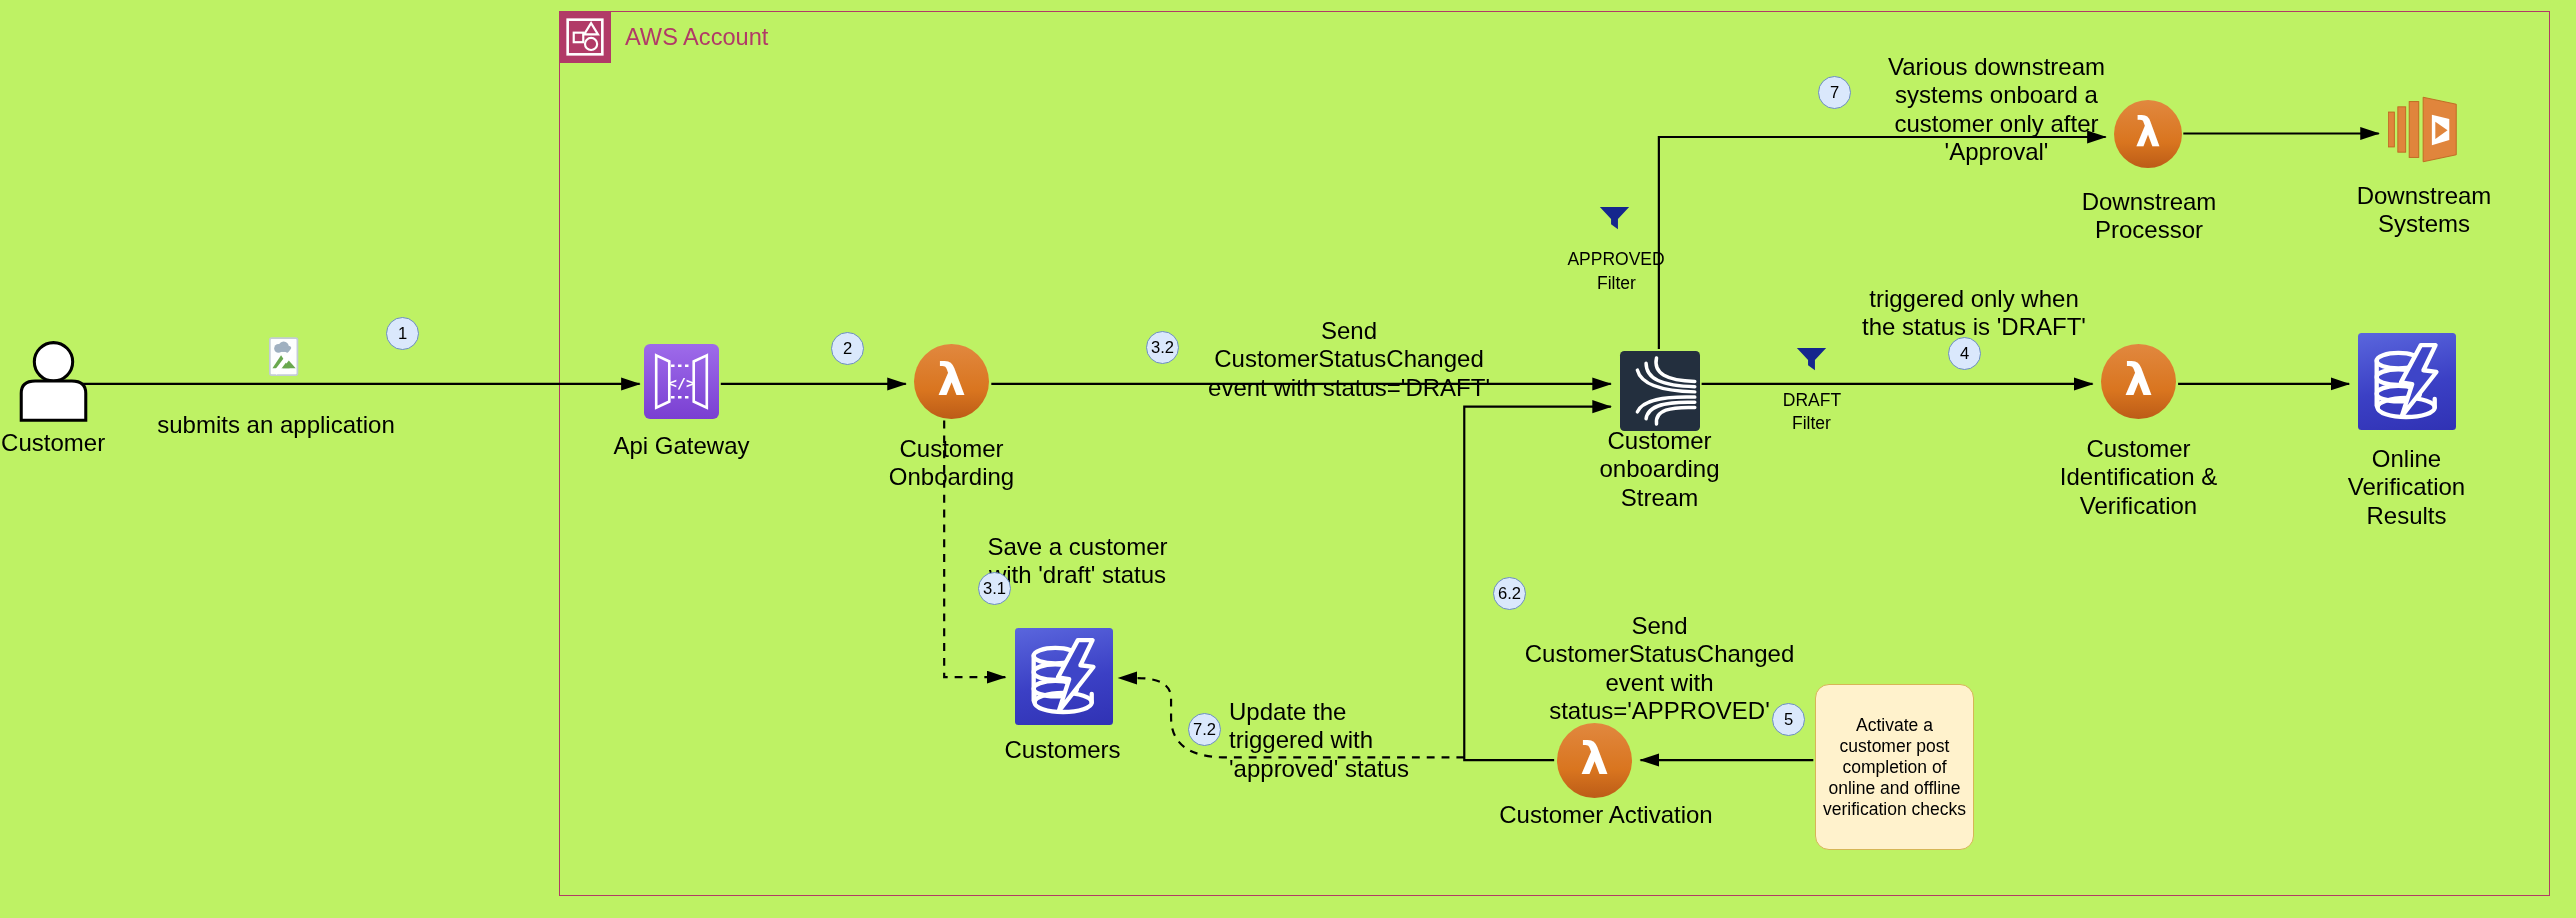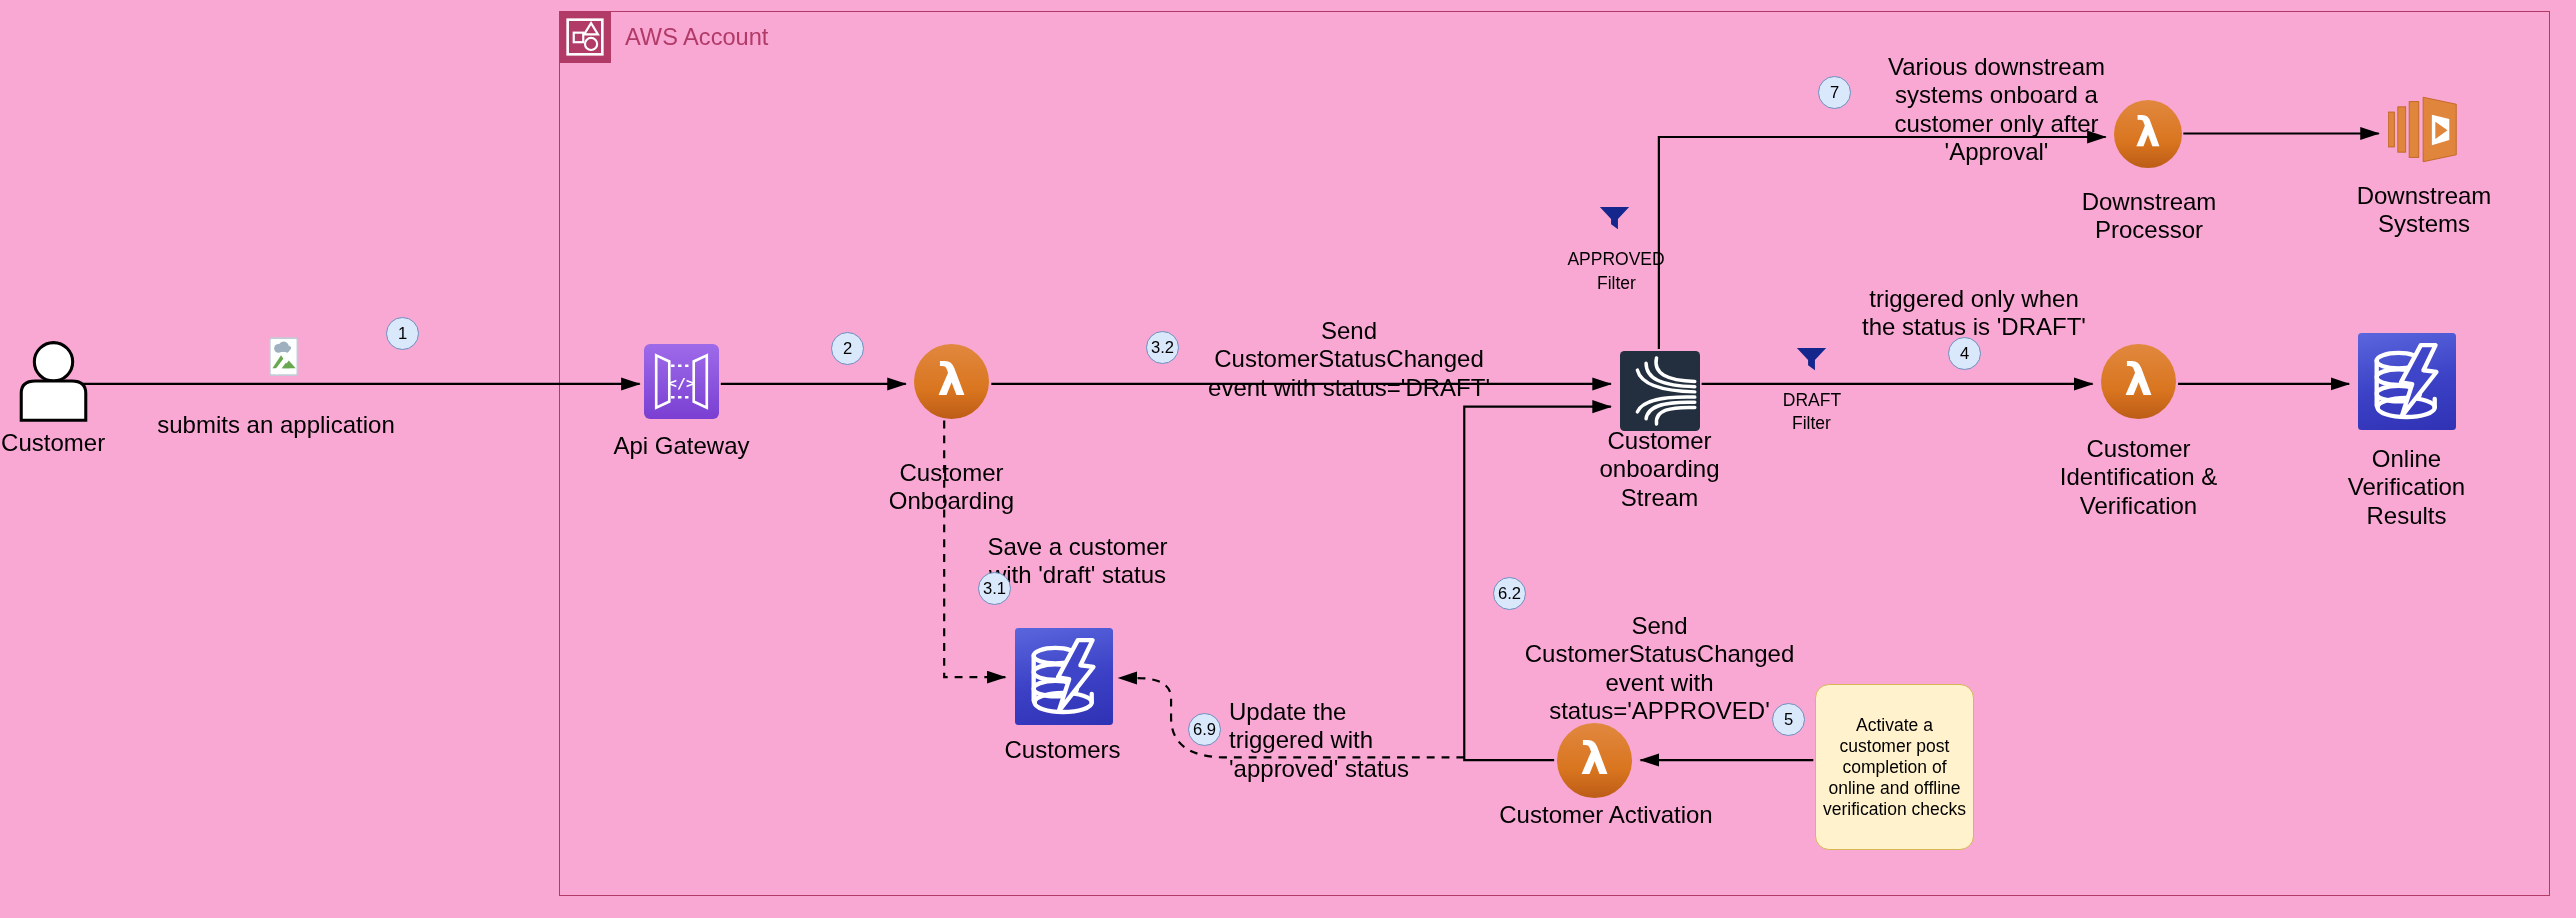--- a/index.html
+++ b/index.html
@@ -1,17 +1,17 @@
 <!DOCTYPE html>
 <html style="--accent: #B13A67; --stream: #232F3E; --lambda-orange: #D9751F; --db-blue: #3B40C5; --apigw-purple: #8A55DE; --funnel-navy: #15278D; --badge-fill: #DAE8FC; --badge-border: #6C8EBF; --note-fill: #FFF2CC; --note-border: #D6B656; --ds-orange: #E0853C;font-size:14px"><head>
 <meta charset="utf-8">
 <style>
   html,body{margin:0;padding:0;background:#fff;}
   body{font-family:"Liberation Sans",sans-serif;color:#000;}
-  #canvas{position:relative;width:2576px;height:918px;background:#f9a8d4;overflow:hidden;}
+  #canvas{position:relative;width:2576px;height:918px;background:#bef264;overflow:hidden;}
   .abs{position:absolute;}
   
   .acct-box{border:1.7px solid var(--accent,#B13A67);background:transparent;z-index:0;}
   .acct-icon{background:var(--accent,#B13A67);z-index:4;}
   .acct-label{color:var(--accent,#B13A67);font-size:23.6px;z-index:4;white-space:nowrap;}
   
   #wires{z-index:1;}
   
   .node{z-index:2;}
   .lambda{border-radius:50%;background:linear-gradient(180deg,#E1883F 0%,#D9751F 62%,#BC5C17 100%);
@@ -101,21 +101,21 @@
         <line x1="31" y1="61" x2="55" y2="61" stroke-dasharray="4 4"></line>
       </g>
       <text x="43" y="50" text-anchor="middle" fill="#fff" font-size="17" font-weight="bold" font-family="DejaVu Sans Mono, monospace">&lt;/&gt;</text>
     </svg>
   </div>
   <div class="abs lbl" style="left:594px;top:432px;width:175px;">Api Gateway</div>
 
   <div class="abs node lambda" style="left:914px;top:344px;width:75px;height:75px;">
     <span class="lam">λ</span>
   </div>
-  <div class="abs lbl" style="left:838px;top:435px;width:227px;margin-top:24px;">Customer Onboarding</div>
+  <div class="abs lbl" style="left:838px;top:435px;width:227px;">Customer Onboarding</div>
 
   <div class="abs node streambox" style="left:1620px;top:351px;width:80px;height:80px;">
     <svg width="80" height="80" viewBox="0 0 92 92">
       <g stroke="#fff" stroke-width="4" fill="none" stroke-linecap="round">
         <path d="M 42 8  C 38 26 54 34 86 35"></path>
         <path d="M 30 14 C 30 32 48 40 86 41"></path>
         <path d="M 20 22 C 24 38 46 46 86 47"></path>
         <path d="M 20 70 C 26 56 50 52 86 53"></path>
         <path d="M 30 78 C 32 62 54 58 86 59"></path>
         <path d="M 42 84 C 40 68 58 64 86 65"></path>
@@ -207,18 +207,18 @@
   <div class="abs step-text" style="left:1498px;top:580px;width:323px;margin-top:32px;">Send CustomerStatusChanged event with status='APPROVED'</div>
 
   <div class="abs note" style="left:1815px;top:684px;width:159px;height:166px;">Activate a customer post completion of online and offline verification checks</div>
 
   <div class="abs badge" style="left:386px;top:317px;">1</div>
   <div class="abs badge" style="left:831px;top:332px;">2</div>
   <div class="abs badge" style="left:1146px;top:331px;">3.2</div>
   <div class="abs badge" style="left:1948px;top:337px;">4</div>
   <div class="abs badge" style="left:1818px;top:76px;">7</div>
   <div class="abs badge" style="left:978px;top:565px;margin-top:7px;">3.1</div>
-  <div class="abs badge" style="left:1188px;top:713px;">6.9</div>
+  <div class="abs badge" style="left:1188px;top:713px;">7.2</div>
   <div class="abs badge" style="left:1493px;top:577px;">6.2</div>
   <div class="abs badge" style="left:1772px;top:703px;">5</div>
 
 </div>
 
 
 </body></html>

